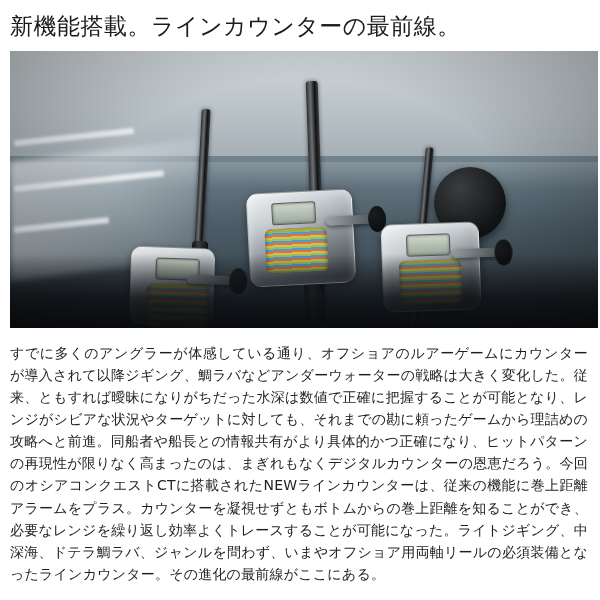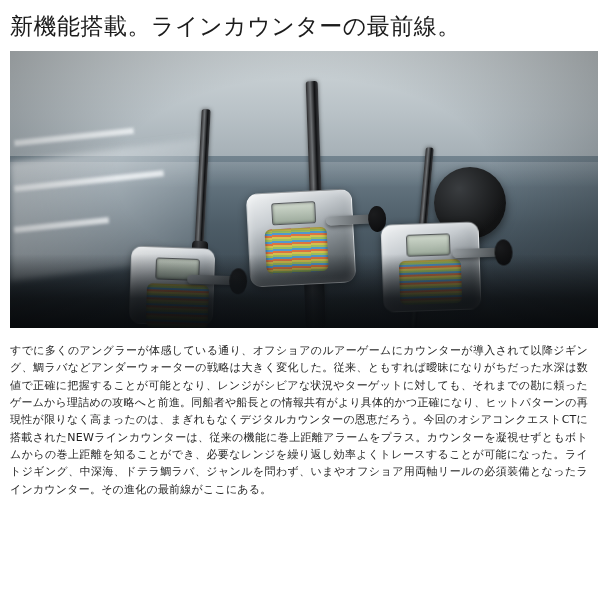--- a/index.html
+++ b/index.html
@@ -161,21 +161,21 @@
   .vig {
     position: absolute;
     inset: 0;
     background: radial-gradient(ellipse at 50% 45%, rgba(0,0,0,0) 45%, rgba(0,0,0,0.35) 100%);
     pointer-events: none;
   }
 
   .body-copy {
     padding: 14px 12px 0 10px;
     font-family: "DejaVu Sans", sans-serif;
-    font-size: 11px;
+    font-size: 14px;
     line-height: 1.58;
     color: #1f1f1f;
     text-align: justify;
     letter-spacing: 0.2px;
   }
 </style>
 </head>
 <body>
 
 <div class="page">

